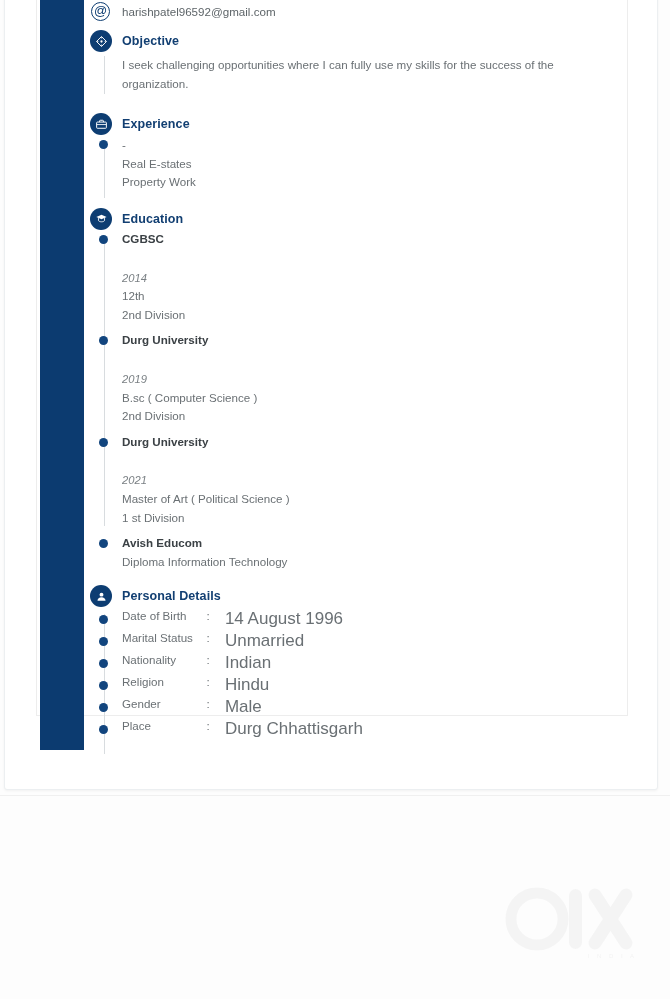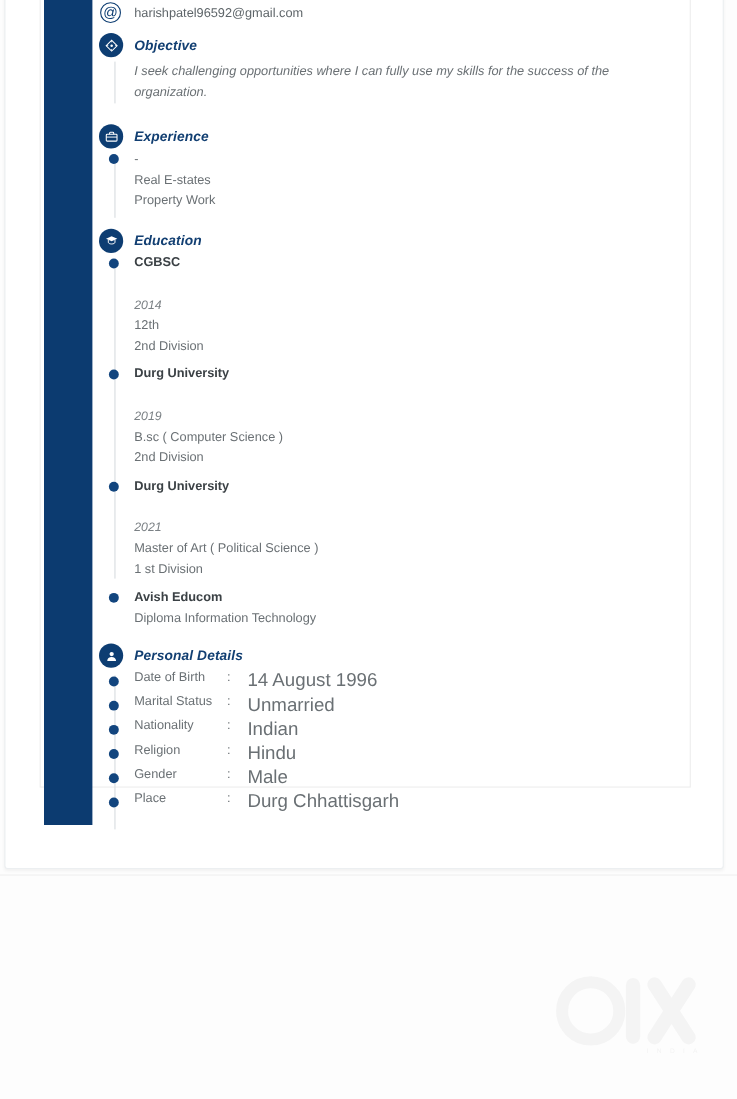--- a/index.html
+++ b/index.html
@@ -59,21 +59,20 @@
   .row {
     position: relative;
     padding-left: 34px;
   }
 
   
   .sec {
     position: relative;
     padding-left: 34px;
     margin-top: 0;
-    font-style: italic;
   }
   .sec-icon {
     position: absolute;
     left: 2px; top: 50%;
     transform: translateY(-50%);
     width: 22px; height: 22px;
     border-radius: 50%;
     background: #0d3d72;
     display: flex;
     align-items: center;
@@ -144,21 +143,20 @@
   }
   .entry-line {
     font-size: 11.6px;
     color: #6a7074;
     line-height: 18.6px;
   }
 
   .objective-block {
     position: relative;
     padding-left: 34px;
-    font-style: italic;
   }
   .objective-text {
     font-size: 11.6px;
     color: #6a7074;
     line-height: 18.6px;
     width: 470px;
   }
 
   
   .pd-row {

